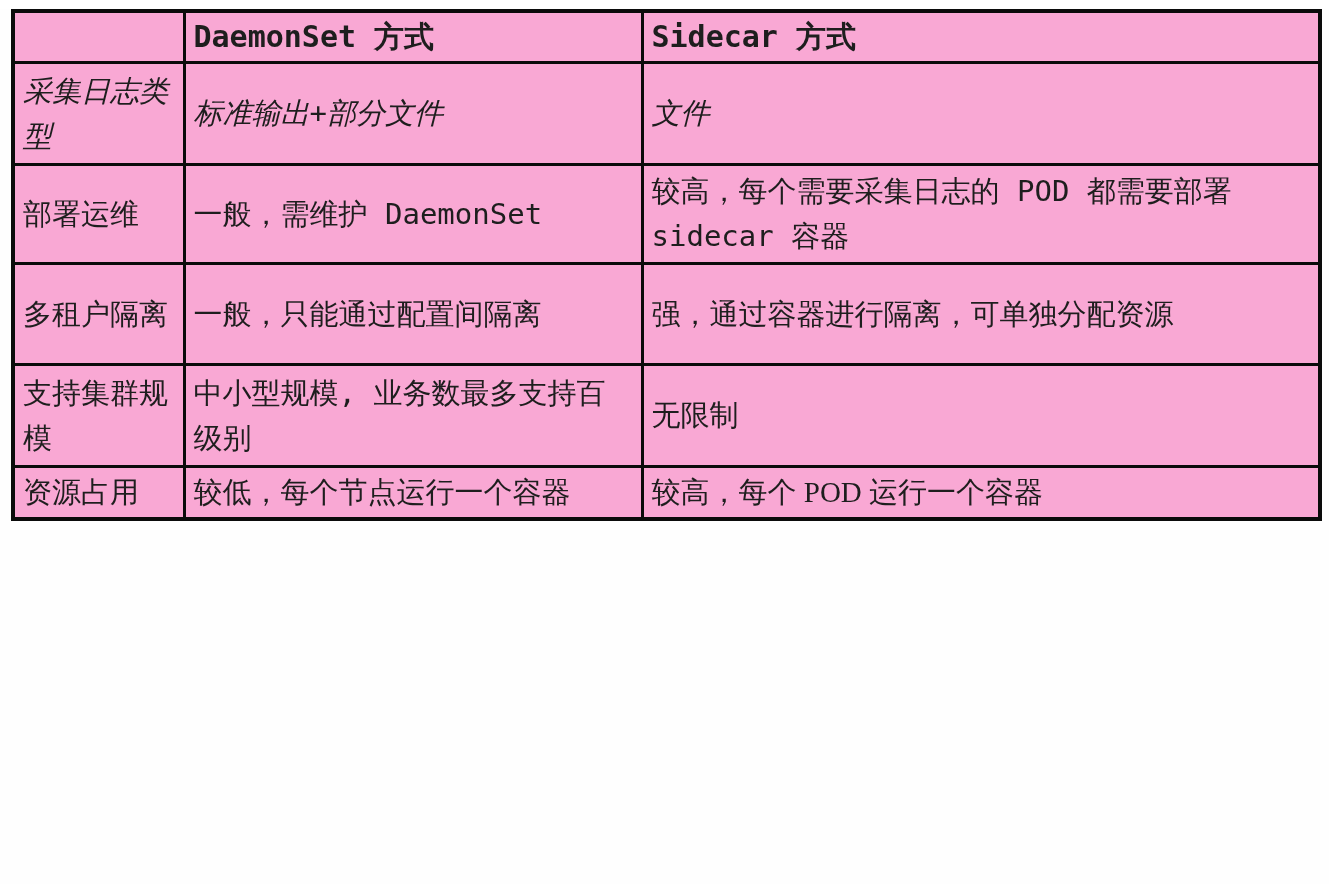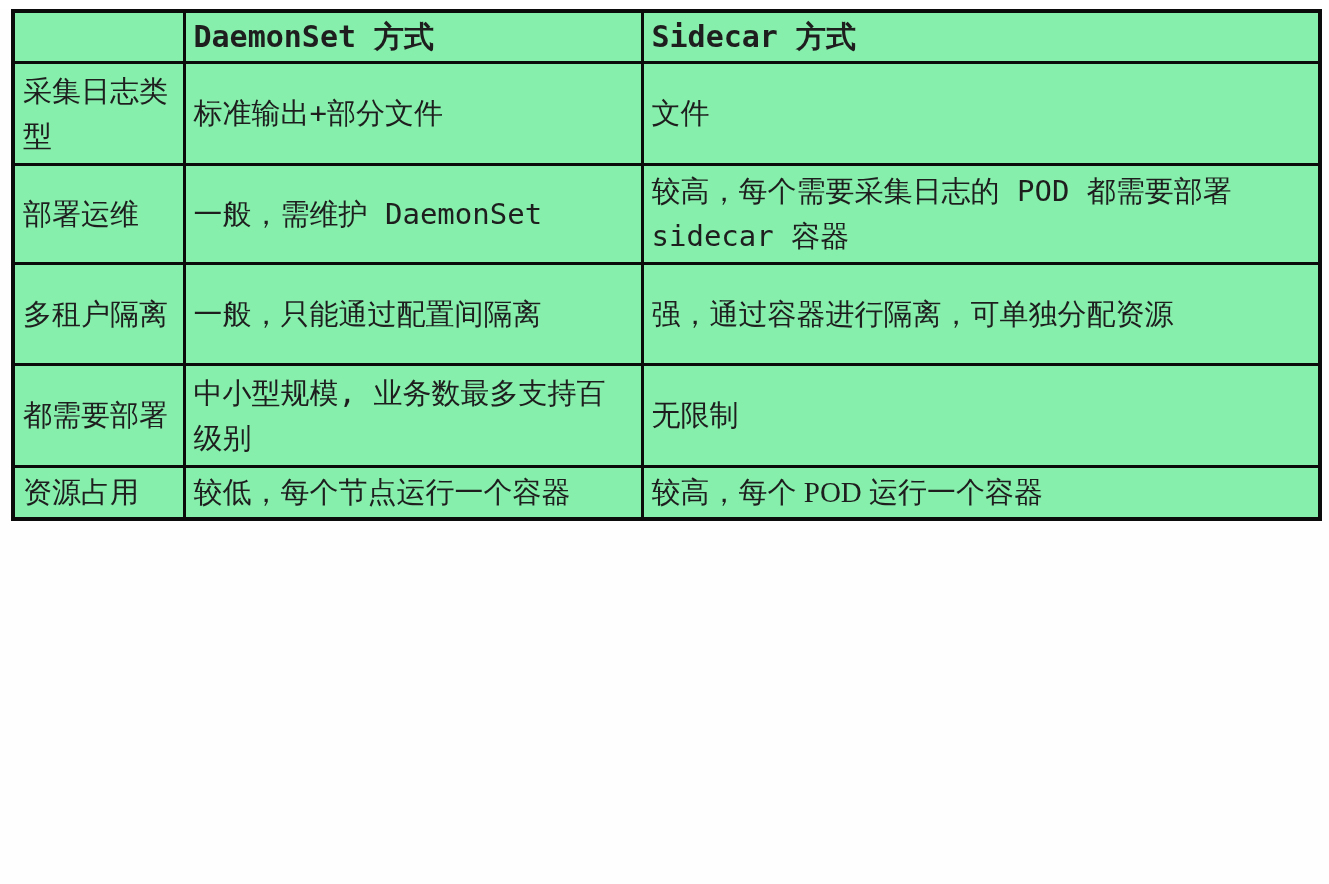--- a/index.html
+++ b/index.html
@@ -17,21 +17,21 @@
     background: #fefefe;
   }
   table.cmp {
     border-collapse: collapse;
     table-layout: fixed;
     margin: 9px 0 0 11px;
     width: 1307px;
     border: 4px solid #0b0b0b;
     font-family: "DejaVu Sans Mono", "DejaVu Serif", "Liberation Serif", serif;
     color: #1e1e1e;
-    background: #86efac;
+    background: #f9a8d4;
   }
   table.cmp th, table.cmp td {
     border: 3px solid #0b0b0b;
     vertical-align: middle;
     text-align: left;
     font-size: 29px;
     font-weight: normal;
     line-height: 1.55;
     padding: 2px 8px;
     overflow: hidden;
@@ -44,21 +44,21 @@
     height: 44px;
     line-height: 1.2;
     vertical-align: middle;
   }
   
   td.c-label { padding-left: 10px; padding-right: 30px; }
   td.c-daemon { padding-left: 8px;  padding-right: 35px; }
   td.c-side  { padding-left: 8px;  padding-right: 8px; }
   
   tr.rh0 { height: 48px;  }
-  tr.rh1 { height: 102px; }
+  tr.rh1 { height: 102px; font-style: italic; }
   tr.rh2 { height: 99px;  }
   tr.rh3 { height: 104px; }
   tr.rh4 { height: 101px; }
   tr.rh5 { height: 102px; }
   tr.rh6 { height: 51px; font-family: Liberation Serif, serif;  }
   tr.rh7 { height: 102px; }
   tr.rh8 { height: 51px;  }
   tr.rh9 { height: 54px;  }
 </style>
 </head>
@@ -86,21 +86,21 @@
         <td class="c-label">部署运维</td>
         <td class="c-daemon">一般，需维护 DaemonSet</td>
         <td class="c-side">较高，每个需要采集日志的 POD 都需要部署 sidecar 容器</td>
       </tr>
       <tr class="rh4">
         <td class="c-label">多租户隔离</td>
         <td class="c-daemon">一般，只能通过配置间隔离</td>
         <td class="c-side">强，通过容器进行隔离，可单独分配资源</td>
       </tr>
       <tr class="rh5">
-        <td class="c-label">都需要部署</td>
+        <td class="c-label">支持集群规模</td>
         <td class="c-daemon">中小型规模, 业务数最多支持百级别</td>
         <td class="c-side">无限制</td>
       </tr>
       <tr class="rh6">
         <td class="c-label">资源占用</td>
         <td class="c-daemon">较低，每个节点运行一个容器</td>
         <td class="c-side">较高，每个 POD 运行一个容器</td>
       </tr>
     </tbody>
   </table>

